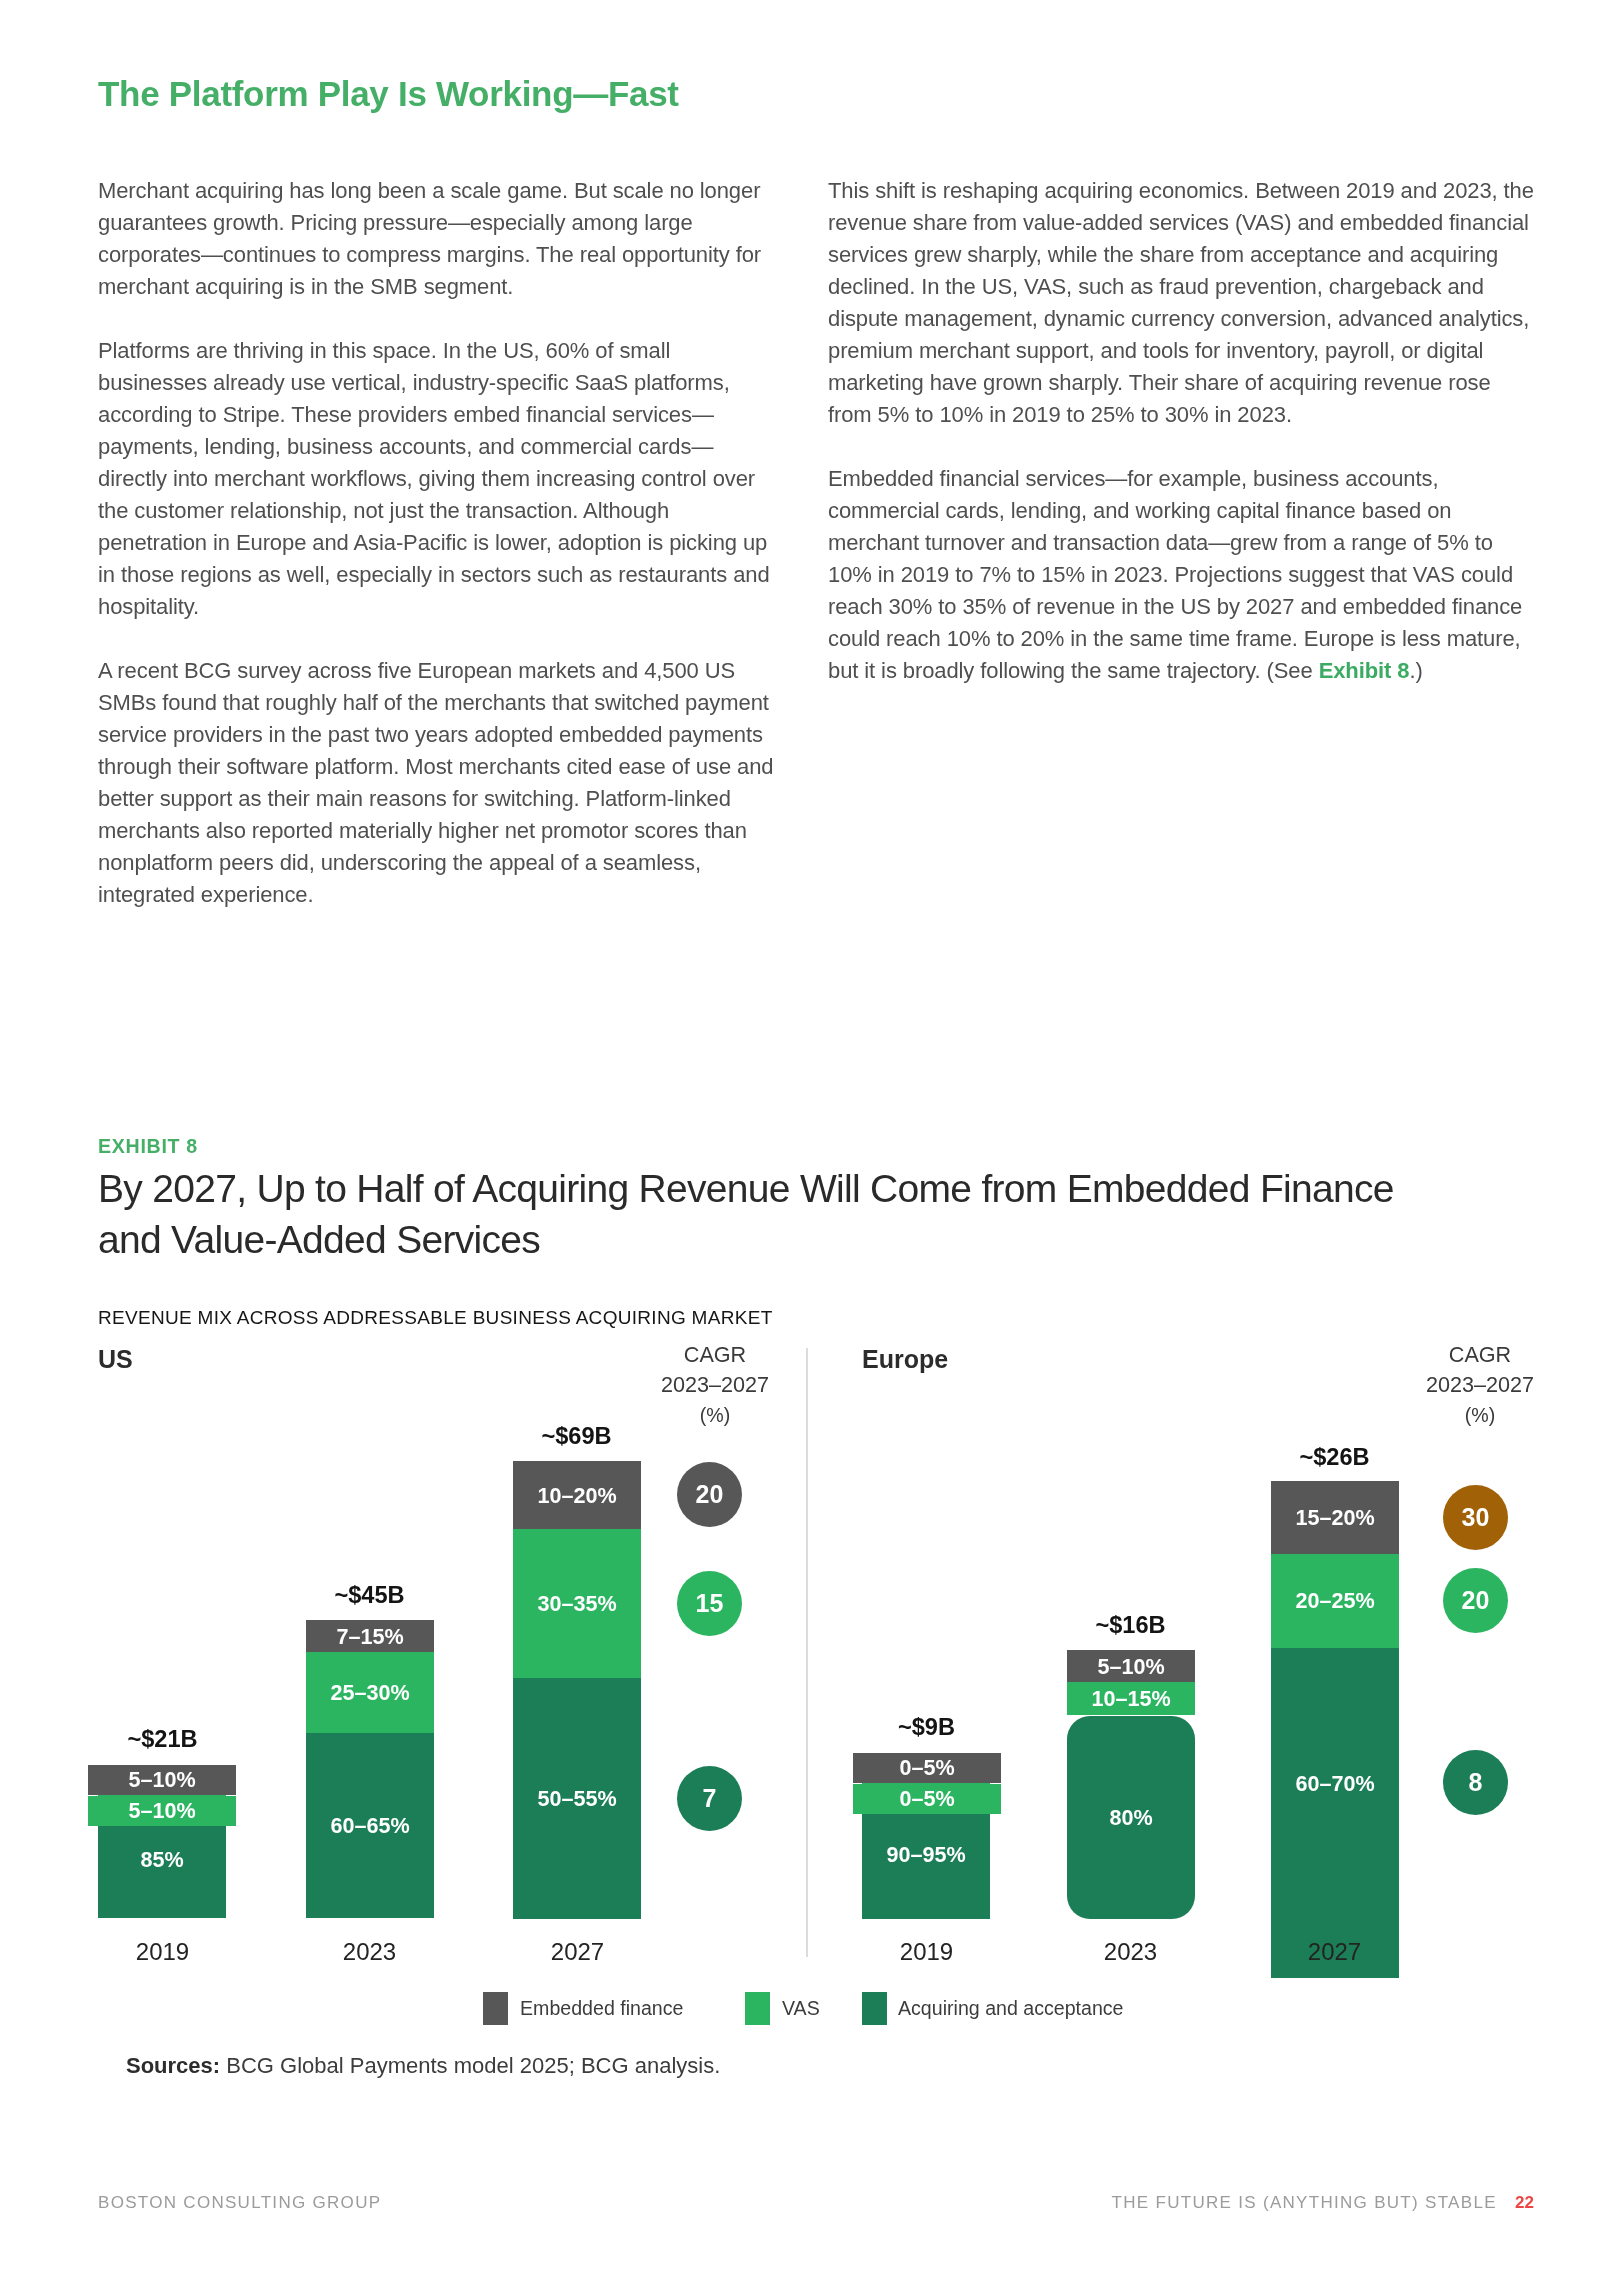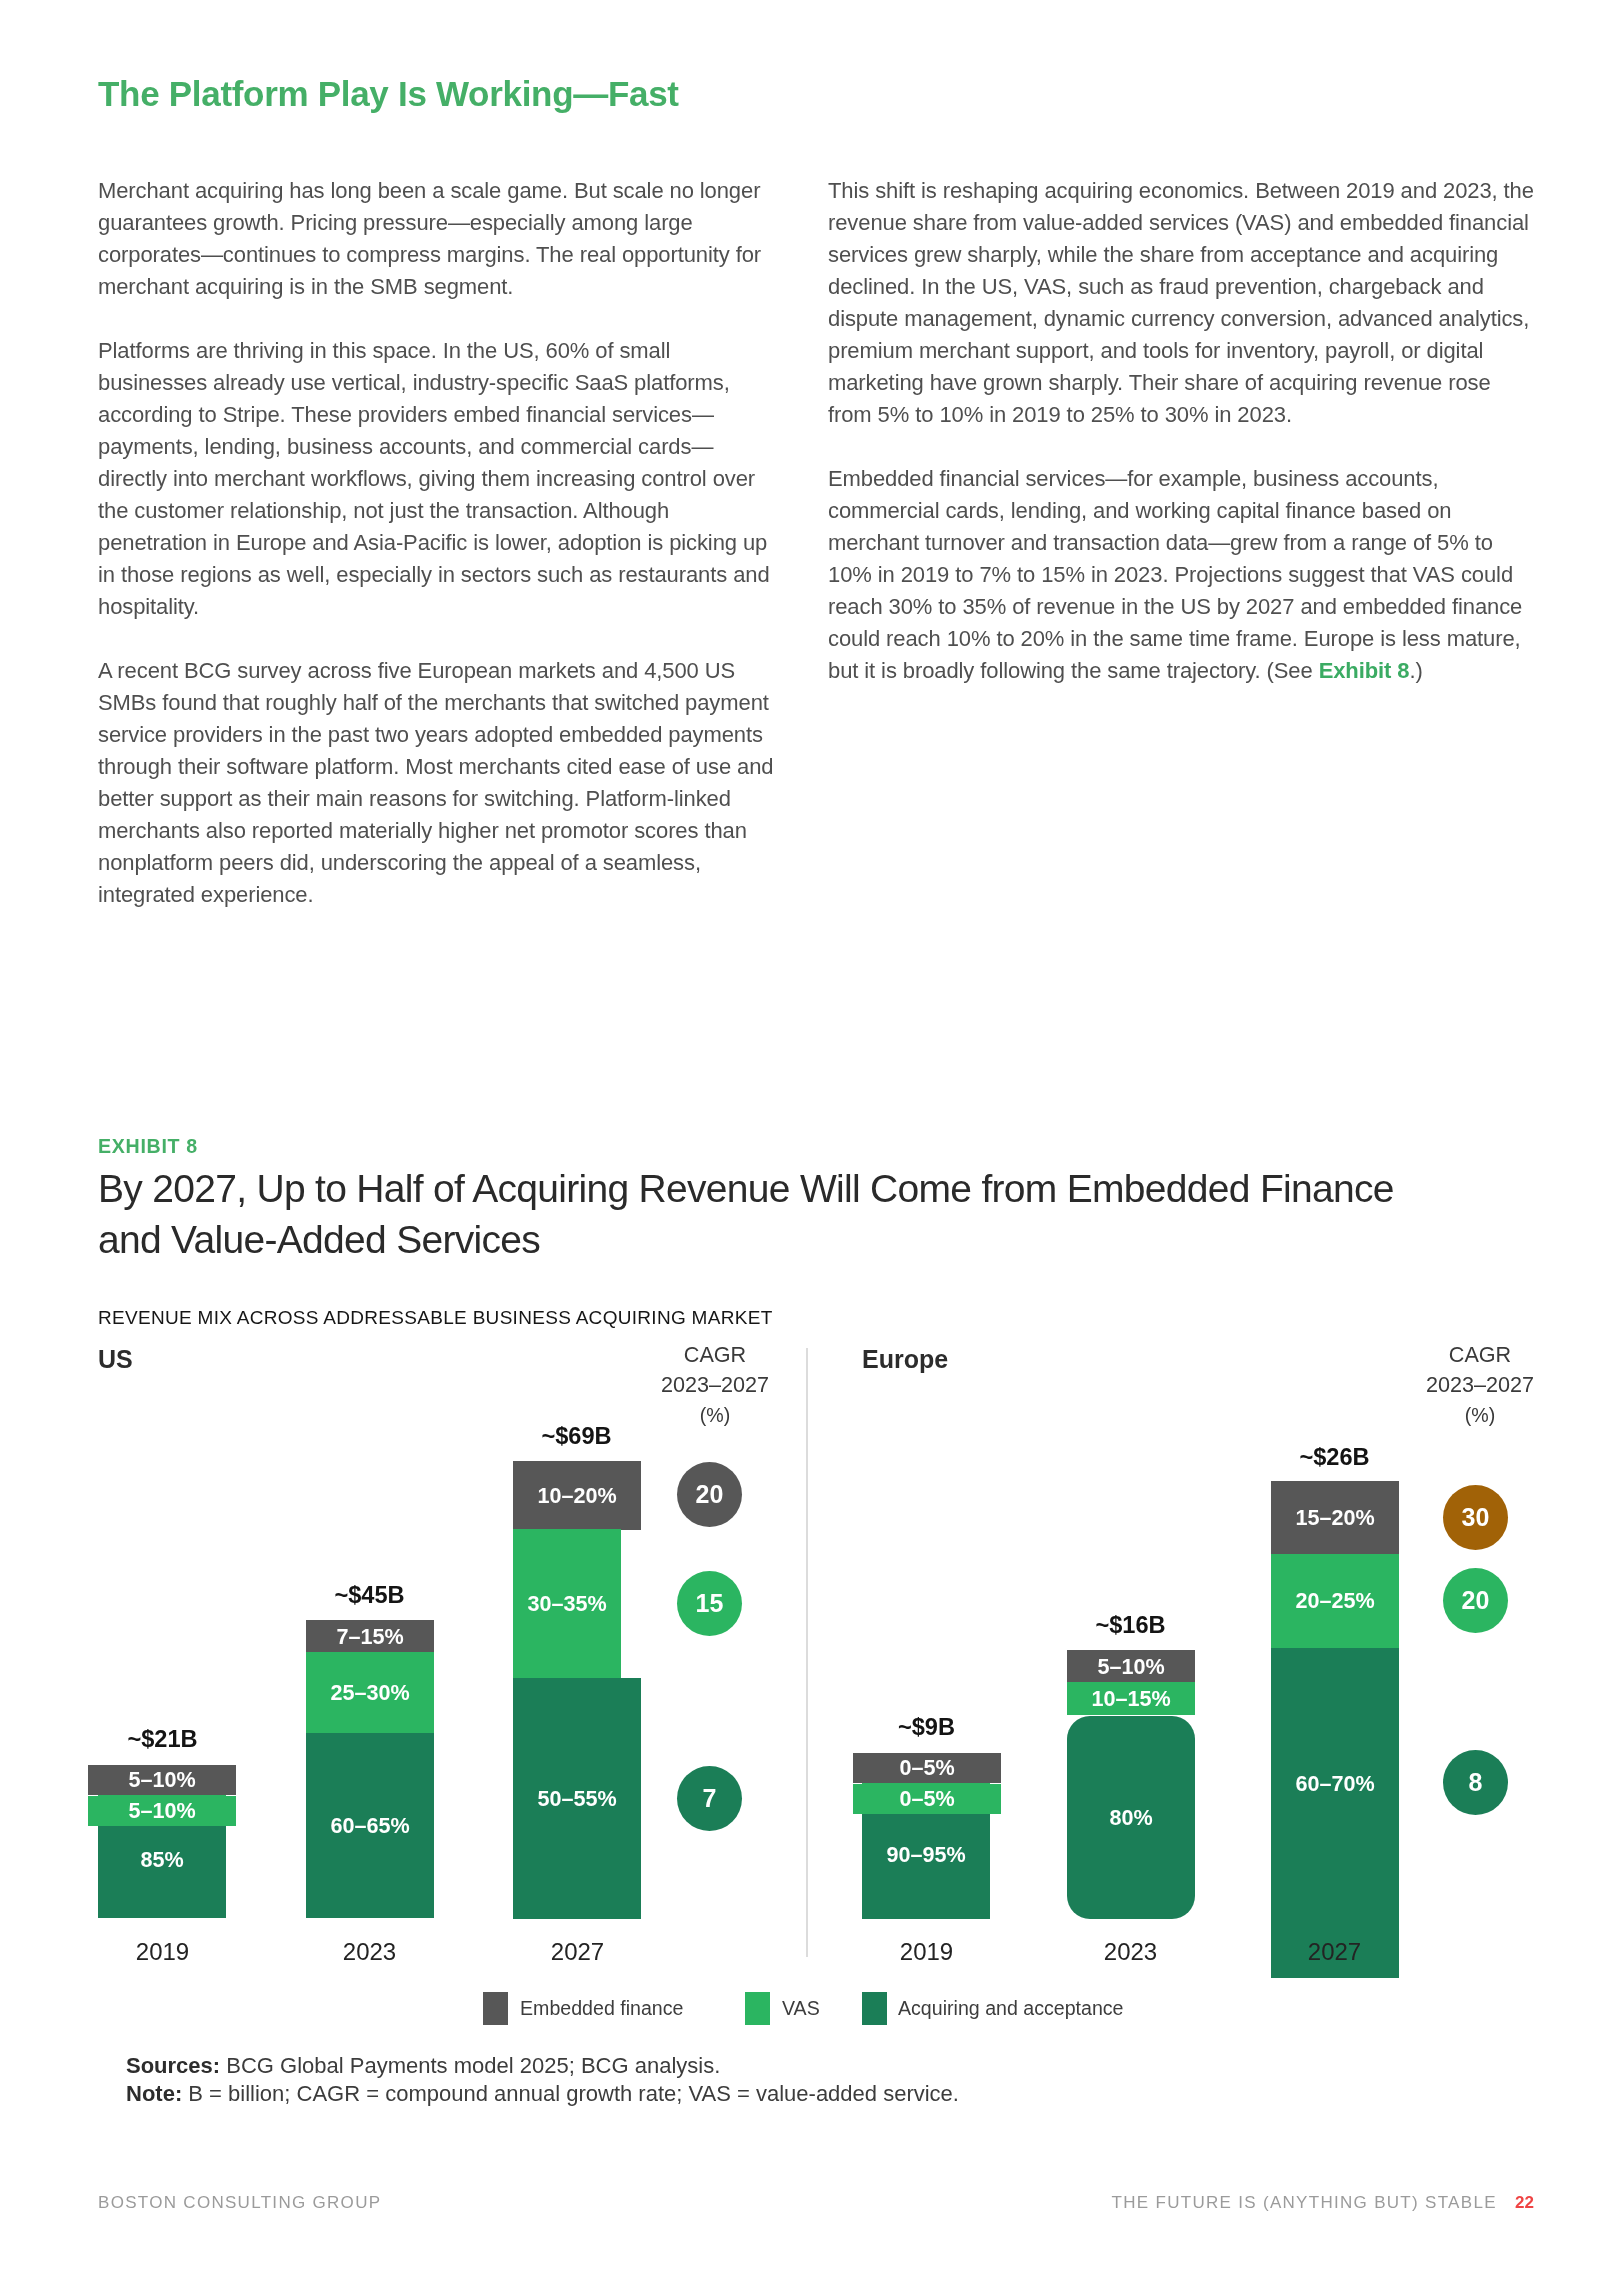--- a/index.html
+++ b/index.html
@@ -89,21 +89,21 @@
         <div class="seg-label" style="top: 0px; line-height: 81px;">25–30%</div>
       </div>
       <div class="bar-seg" style="left: 306px; top: 1733px; width: 128px; height: 185px; background: rgb(27, 126, 87);">
         <div class="seg-label" style="top: 0px; line-height: 185px;">60–65%</div>
       </div>
       <div class="year-label" style="left: 304px; top: 1938px; width: 131px;">2023</div>
       <div class="total-label" style="left: 472px; top: 1423px; width: 209px;">~$69B</div>
       <div class="bar-seg" style="left: 513px; top: 1461px; width: 128px; height: 69px; background: rgb(87, 87, 87);">
         <div class="seg-label" style="top: 0px; line-height: 69px;">10–20%</div>
       </div>
-      <div class="bar-seg" style="left: 513px; top: 1529px; width: 108px; height: 149px; background: rgb(43, 181, 97);">
+      <div class="bar-seg" style="left: 513px; top: 1529px; width: 128px; height: 149px; background: rgb(43, 181, 97);">
         <div class="seg-label" style="top: 0px; line-height: 149px;">30–35%</div>
       </div>
       <div class="bar-seg" style="left: 513px; top: 1678px; width: 128px; height: 241px; background: rgb(27, 126, 87);">
         <div class="seg-label" style="top: 0px; line-height: 241px;">50–55%</div>
       </div>
       <div class="year-label" style="left: 512px; top: 1938px; width: 131px;">2027</div>
       <div class="cagr-circle" style="left: 677px; top: 1462px; background: rgb(87, 87, 87);">20</div>
       <div class="cagr-circle" style="left: 677px; top: 1571px; background: rgb(43, 181, 97);">15</div>
       <div class="cagr-circle" style="left: 677px; top: 1766px; background: rgb(27, 126, 87);">7</div>
       <div class="grp-label" style="left: 862px; top: 1345px;">Europe</div>
@@ -150,21 +150,20 @@
       <div class="legend-swatch" style="left: 483px; top: 1992px; background: rgb(87, 87, 87);"></div>
       <div class="legend-label" style="left: 520px; top: 1992px;">Embedded finance</div>
       <div class="legend-swatch" style="left: 745px; top: 1992px; background: rgb(43, 181, 97);"></div>
       <div class="legend-label" style="left: 782px; top: 1992px;">VAS</div>
       <div class="legend-swatch" style="left: 862px; top: 1992px; background: rgb(27, 126, 87);"></div>
       <div class="legend-label" style="left: 898px; top: 1992px;">Acquiring and acceptance</div>
     </div>
 
   <div class="abs sources">
     <div><b>Sources:</b><span> BCG Global Payments model 2025; BCG analysis.</span></div>
-    <div><b>Note:</b><span> B = billion; CAGR = compound annual growth rate; VAS = value-added service.</span></div>
   </div>
 
   <div class="abs footer">
     <span>BOSTON CONSULTING GROUP</span>
     <span><span>THE FUTURE IS (ANYTHING BUT) STABLE</span><span class="pagenum">22</span></span>
   </div>
 
 </div>
 
 

